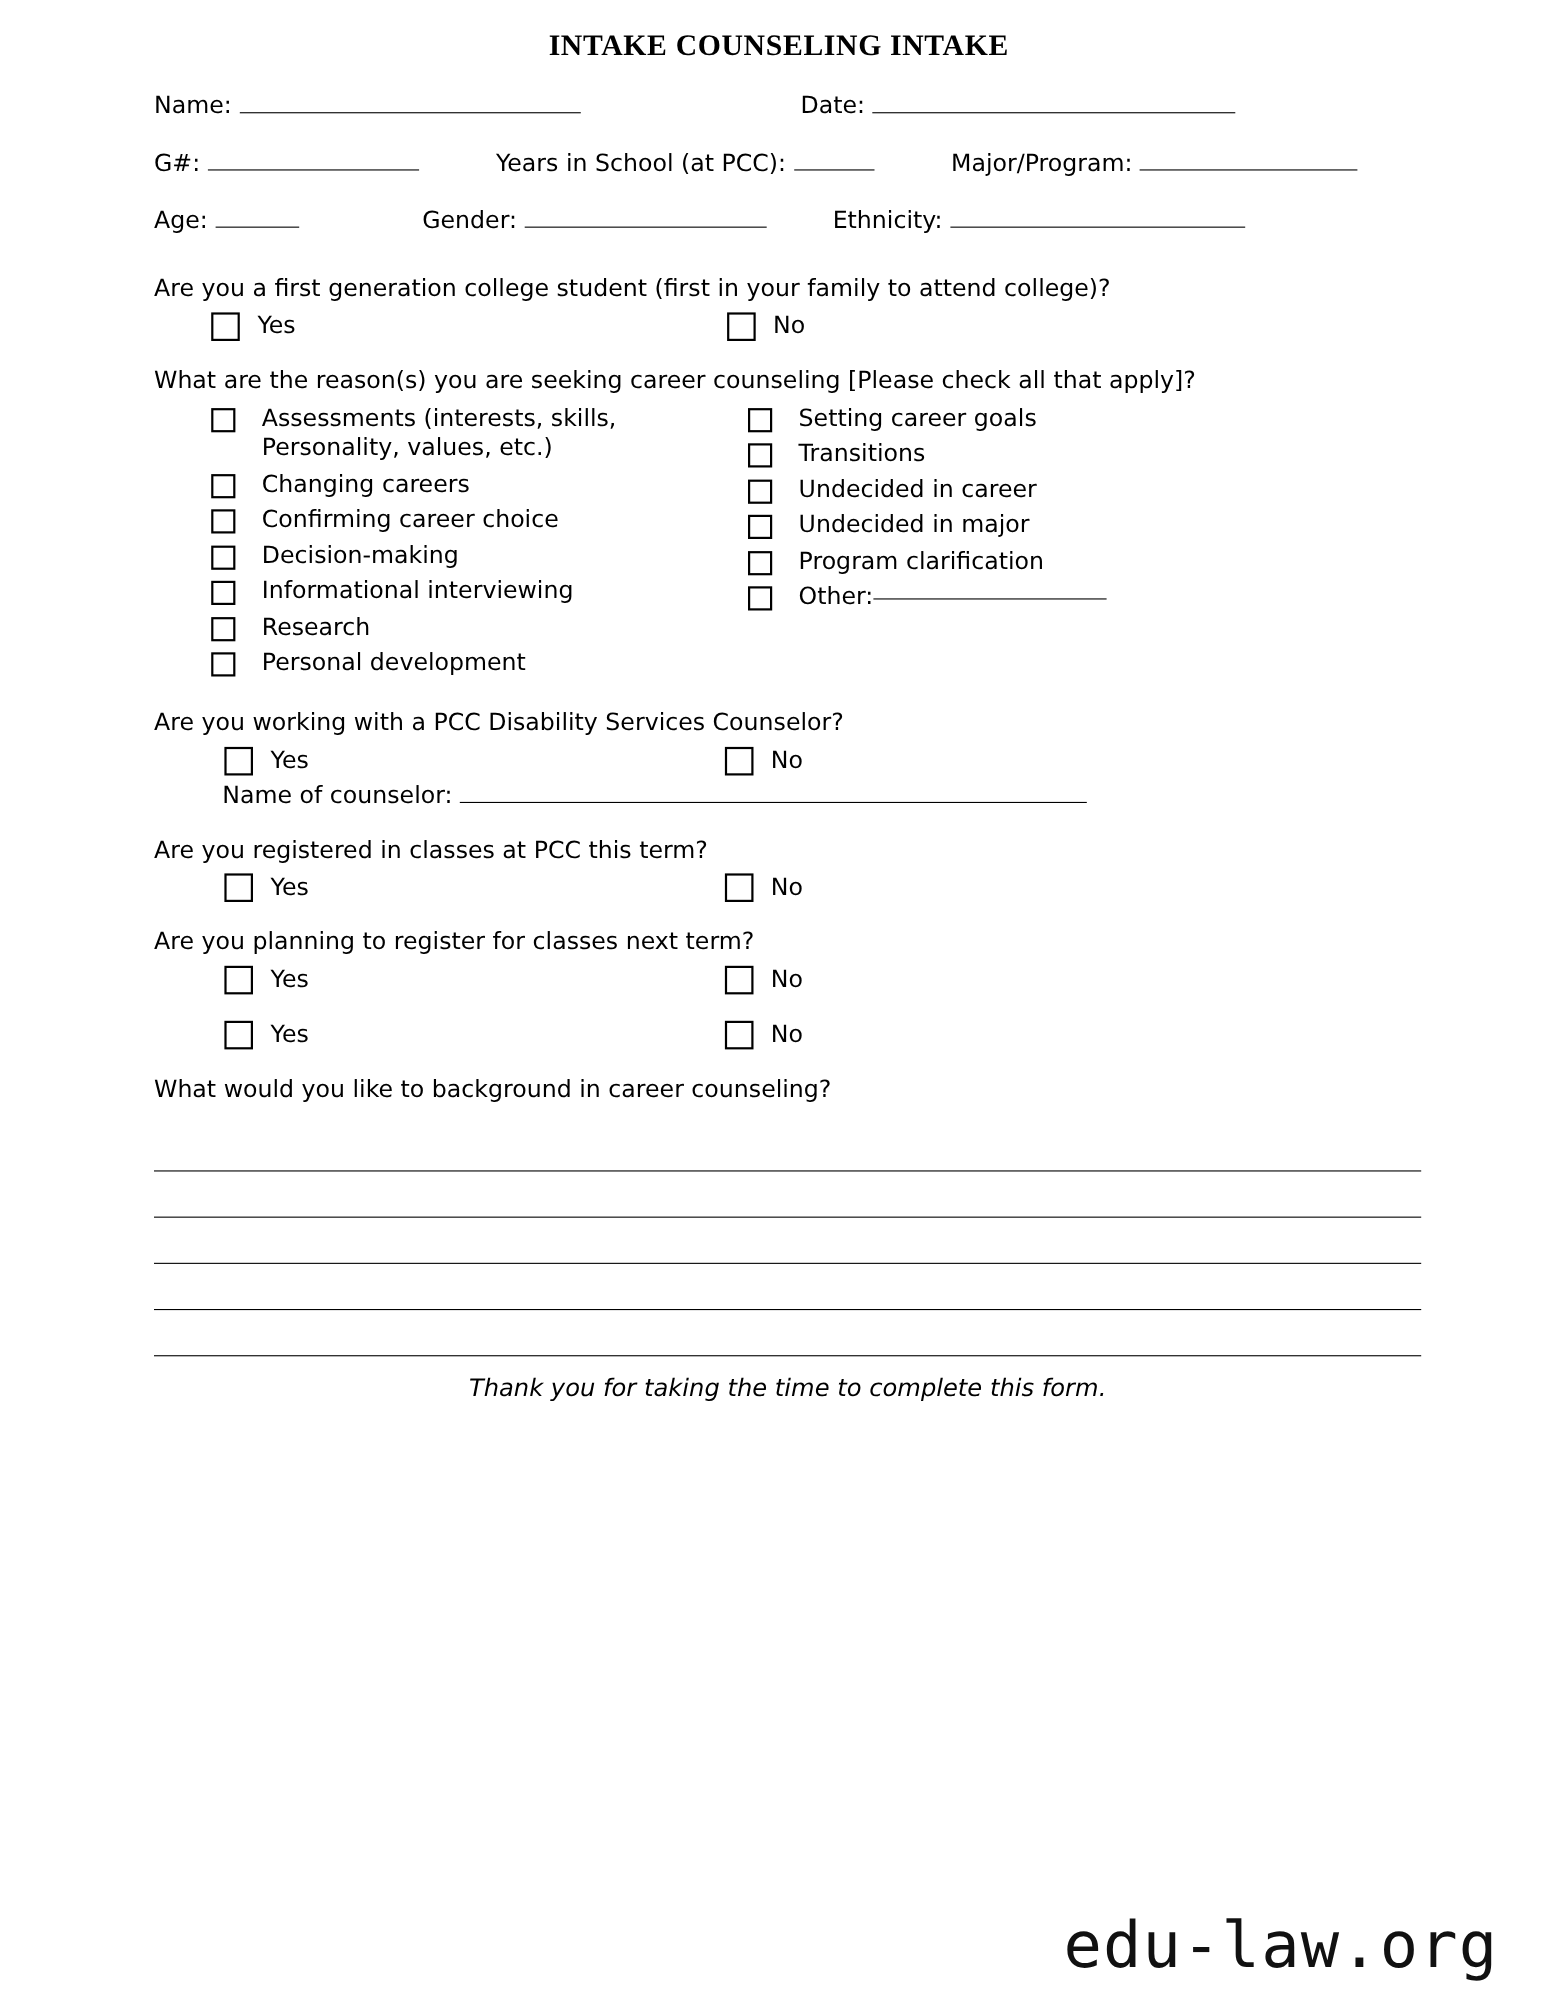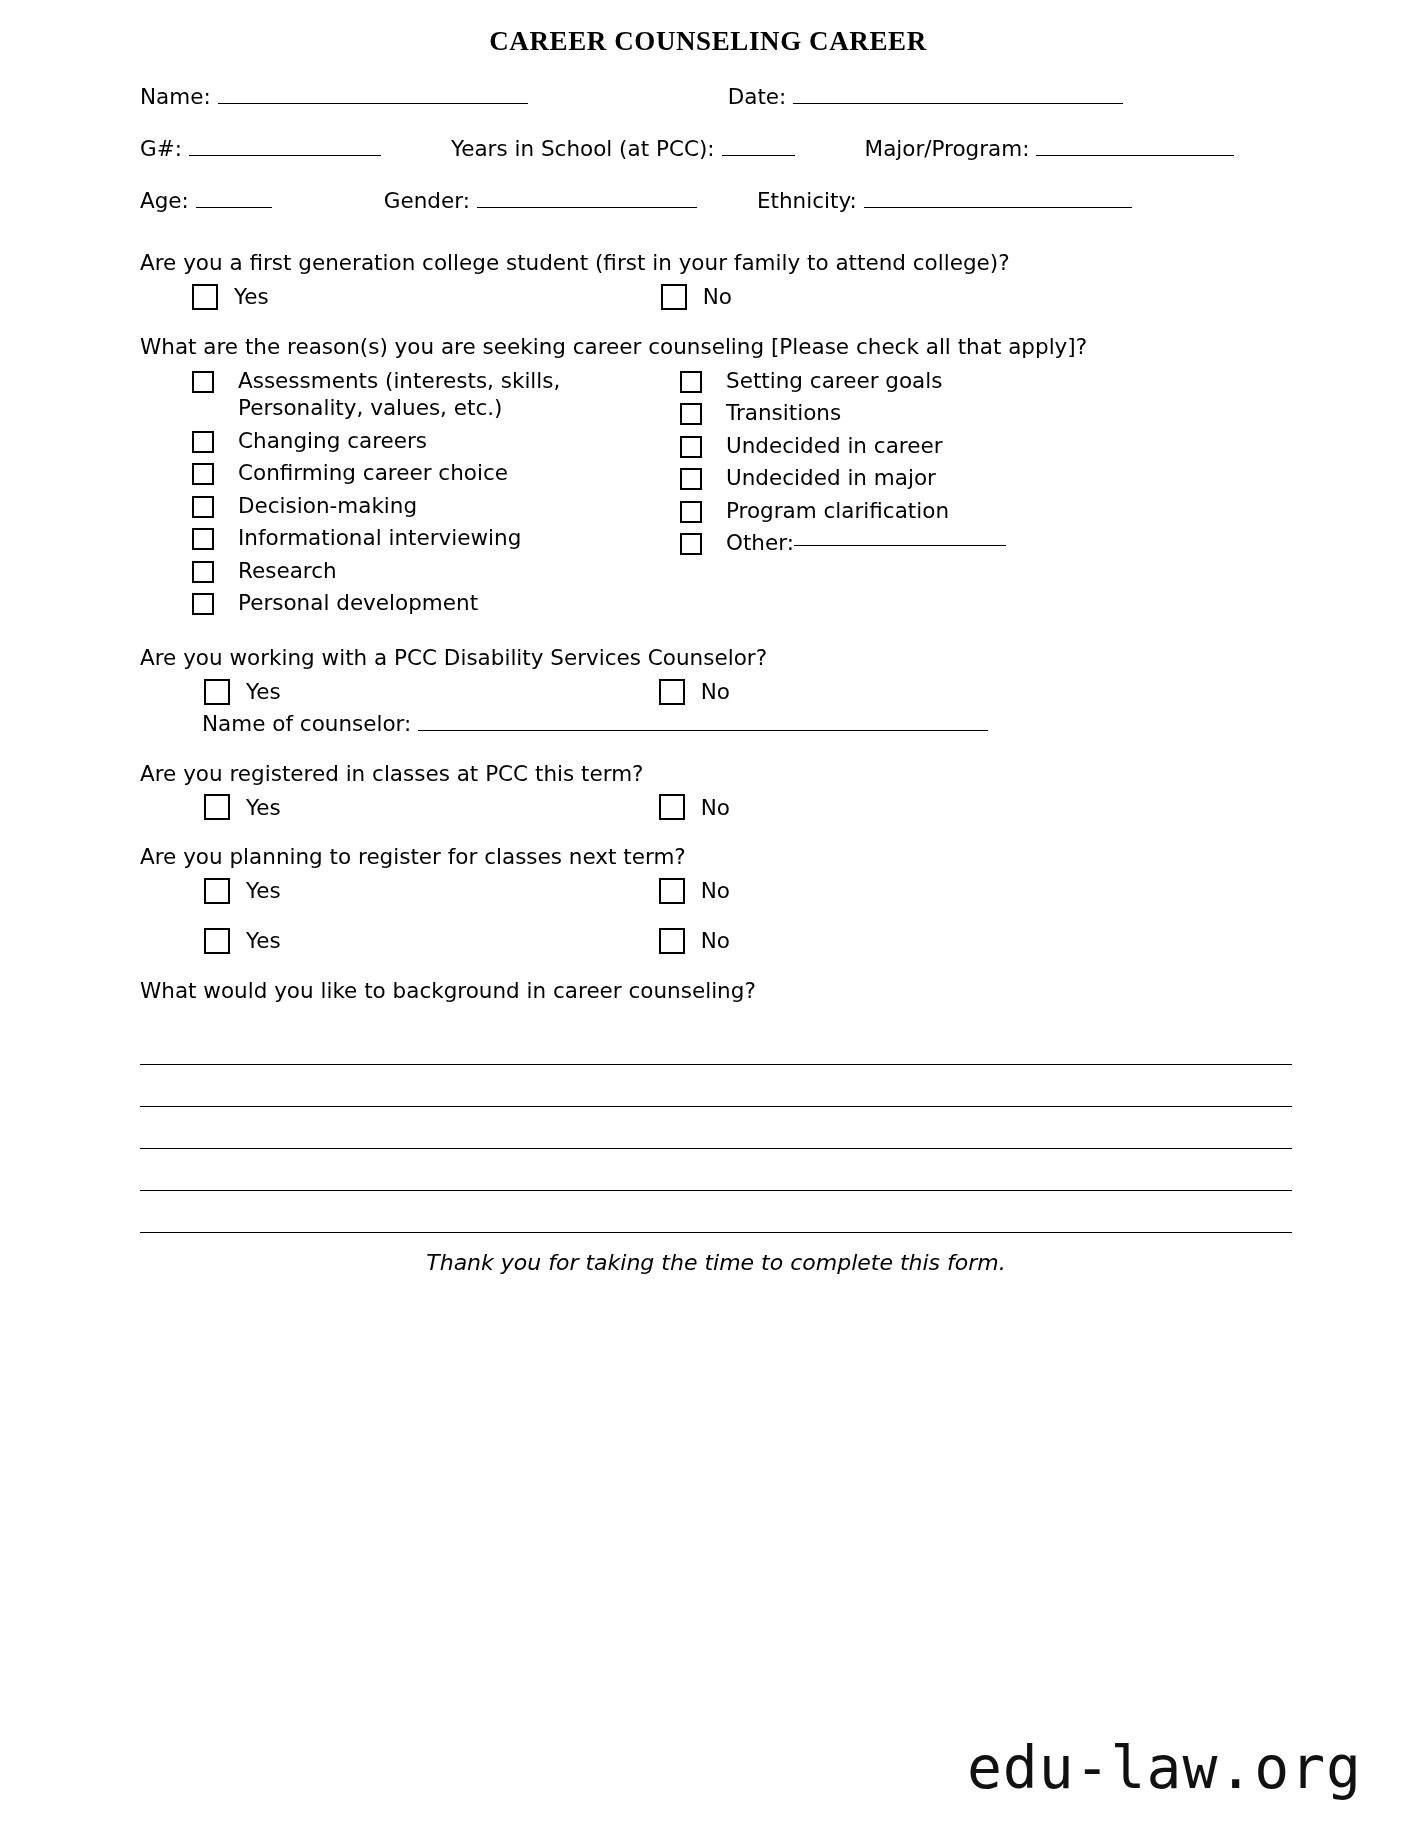--- a/index.html
+++ b/index.html
@@ -165,21 +165,21 @@
     letter-spacing: 1px;
     color: #111;
   }
 </style>
 </head>
 <body>
 
 <div class="page">
 
 
-  <div class="doc-title">CAREER COUNSELING CAREER</div>
+  <div class="doc-title">INTAKE COUNSELING INTAKE</div>
 
   <div class="form-body">
 
     <div class="row">
       <span class="lbl">Name:</span>
       <span class="rule" style="width:310px"></span>
       <span class="gap-sm"></span>
       <span style="width:160px;flex:0 0 auto"></span>
       <span class="lbl">Date:</span>
       <span class="rule" style="width:330px"></span>

